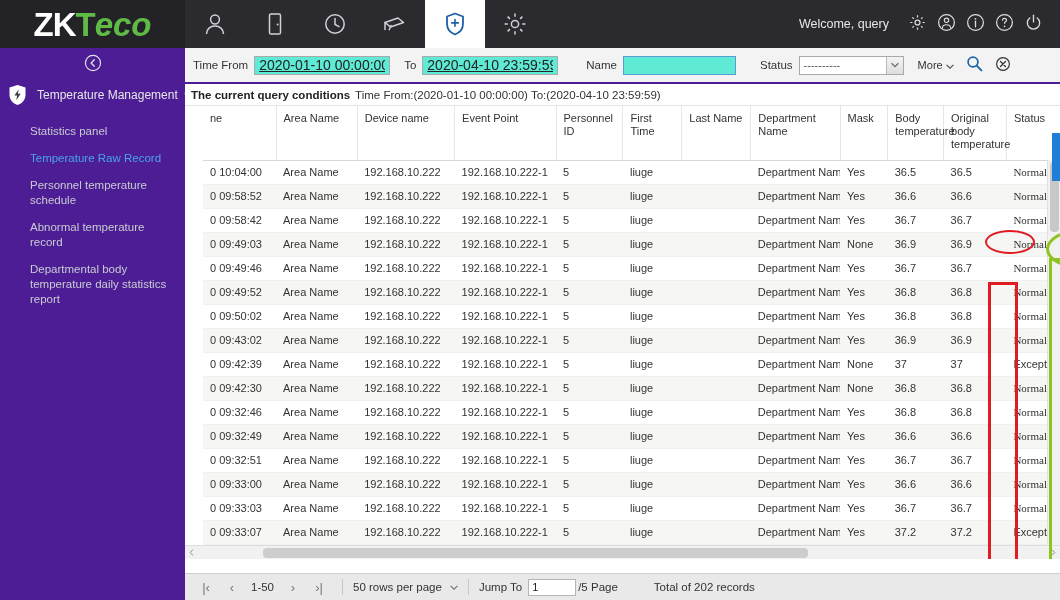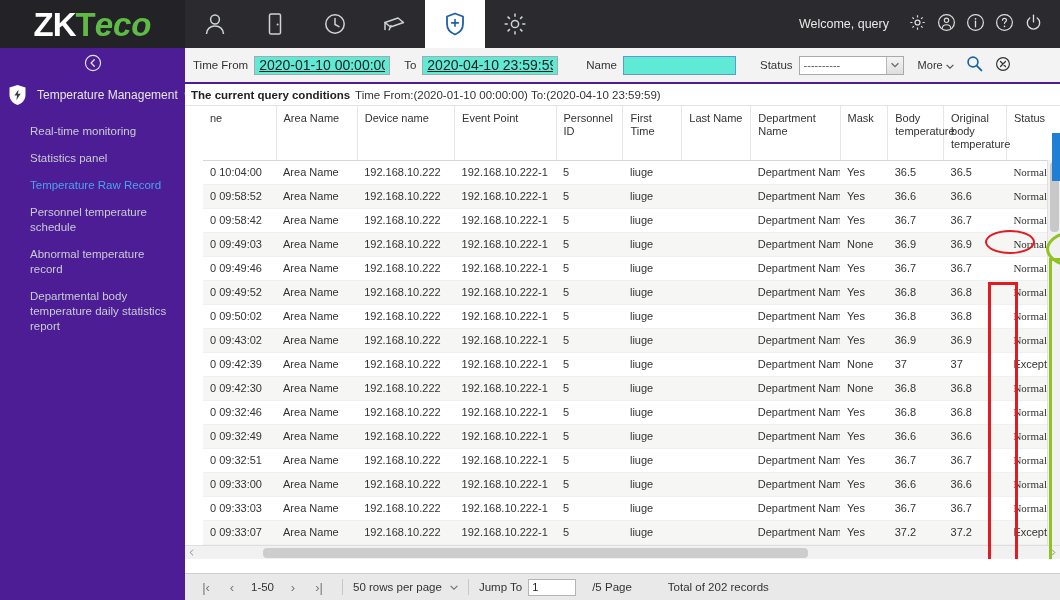--- a/index.html
+++ b/index.html
@@ -209,21 +209,21 @@
   .pg-range { font-size: 11.5px; color: #333; margin: 0 6px; white-space:nowrap;}
   .pg-sep { width: 1px; height: 16px; background: #c8c8c8; margin: 0 10px; }
   .pg-rows { font-size: 11.5px; color: #333; display: flex; align-items: center; cursor:pointer;}
   .pg-rows .caret { margin-left: 8px; color:#777; font-size:9px;}
   .pg-jump { font-size: 11.5px; color: #333; }
   .pg-jumpinput {
     width: 48px; height: 17px; border: 1px solid #b5b5b5; background: #fff;
     font-family: "Liberation Sans", sans-serif; font-size: 11px; color: #222;
     margin-left: 6px; padding: 0 3px;
   }
-  .pg-page { font-size: 11.5px; color: #333; margin-left: 16px; white-space:nowrap;}
+  .pg-page { font-size: 11.5px; color: #333; margin-left: 2px; white-space:nowrap;}
   .pg-total { font-size: 11.5px; color: #333; margin-left: 36px; white-space:nowrap;}
 </style>
 </head>
 <body>
 
 <div class="app">
 
   <div class="topnav">
     <div class="brand">
       <div class="logo">
@@ -361,21 +361,20 @@
       <span class="group-label">Temperature Management</span>
       <span class="group-toggle">
         <svg width="14" height="14" viewBox="0 0 16 16">
             <circle cx="8" cy="8" r="6.6" fill="none" stroke="#bcc0c6" stroke-width="1.2"></circle>
             <path d="M5 8h6" stroke="#bcc0c6" stroke-width="1.3" stroke-linecap="round"></path>
           </svg>
       </span>
     </div>
 
     <div class="menu">
-      <div class="menu-item">Real-time monitoring</div>
       <div class="menu-item">Statistics panel</div>
       <div class="menu-item active">Temperature Raw Record</div>
       <div class="menu-item">Personnel temperature schedule</div>
       <div class="menu-item">Abnormal temperature record</div>
       <div class="menu-item">Departmental body temperature daily statistics report</div>
     </div>
   </div>
 
   <div class="content">
 

